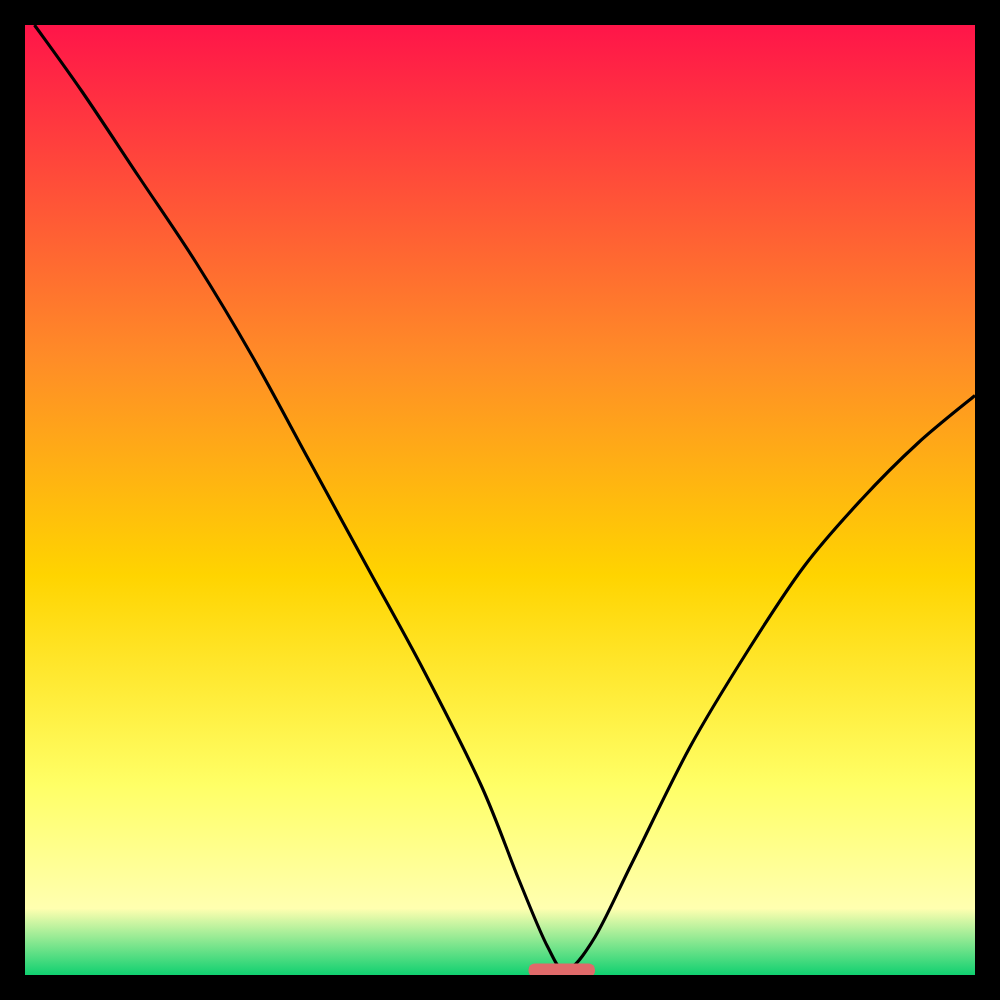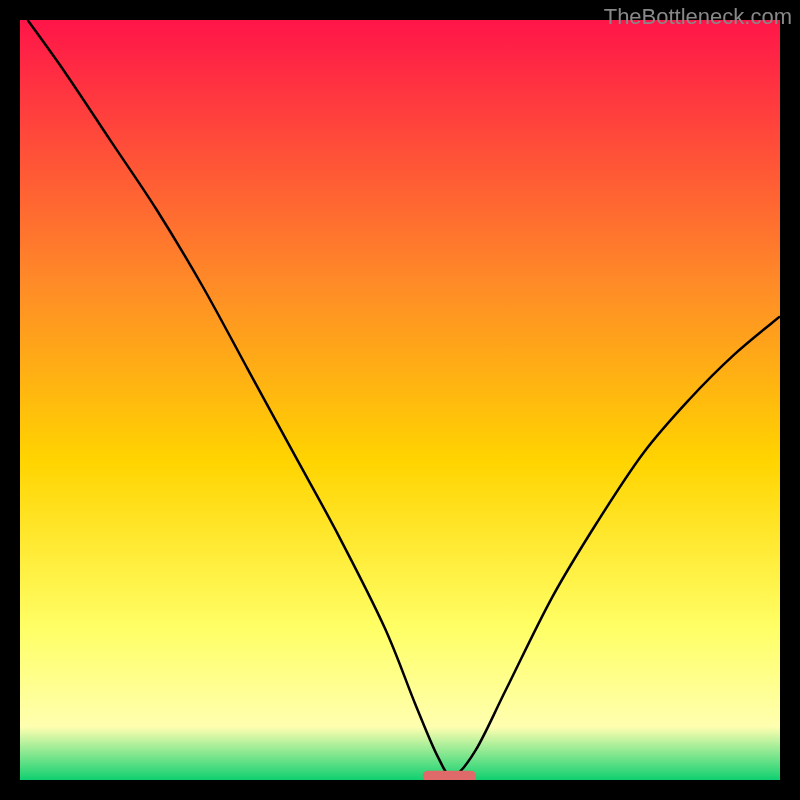--- a/index.html
+++ b/index.html
@@ -36,21 +36,20 @@
   .plot-area svg {
     display: block;
     width: 760px;
     height: 760px;
   }
 </style>
 </head>
 <body>
 
 <div class="chart-container">
-  <div class="watermark">TheBottleneck.com</div>
   <div class="plot-area">
     <svg id="chart-svg" viewBox="0 0 760 760" preserveAspectRatio="none">
       <defs>
         <linearGradient id="bg-grad" x1="0" y1="0" x2="0" y2="1">
           <stop id="g0" offset="0%" stop-color="#ff1549"></stop>
           <stop id="g1" offset="35%" stop-color="#ff8c27"></stop>
           <stop id="g2" offset="58%" stop-color="#ffd400"></stop>
           <stop id="g3" offset="80%" stop-color="#ffff66"></stop>
           <stop id="g4" offset="93%" stop-color="#ffffb0"></stop>
           <stop id="g5" offset="100%" stop-color="#10d070"></stop>

